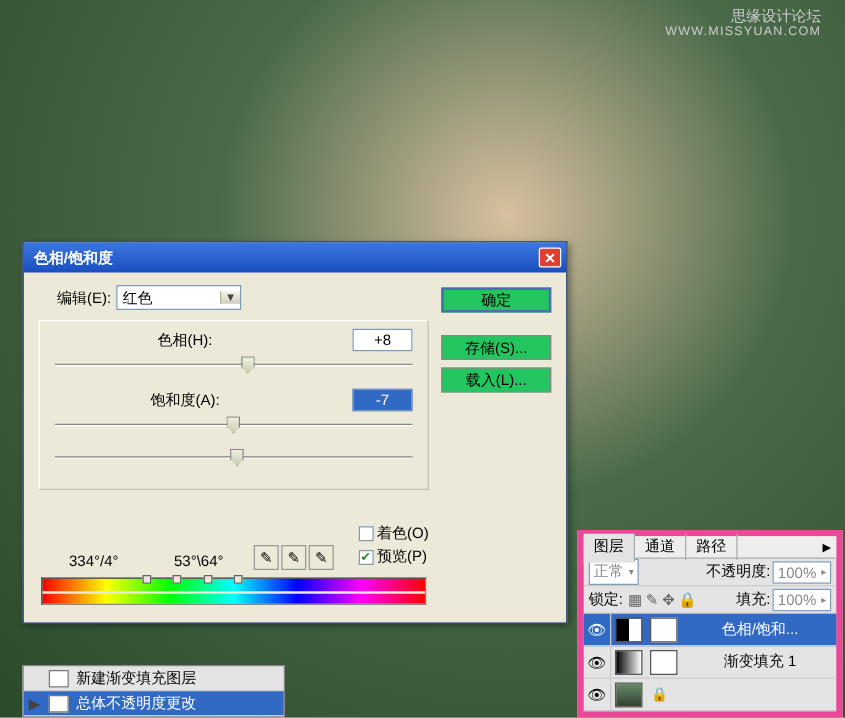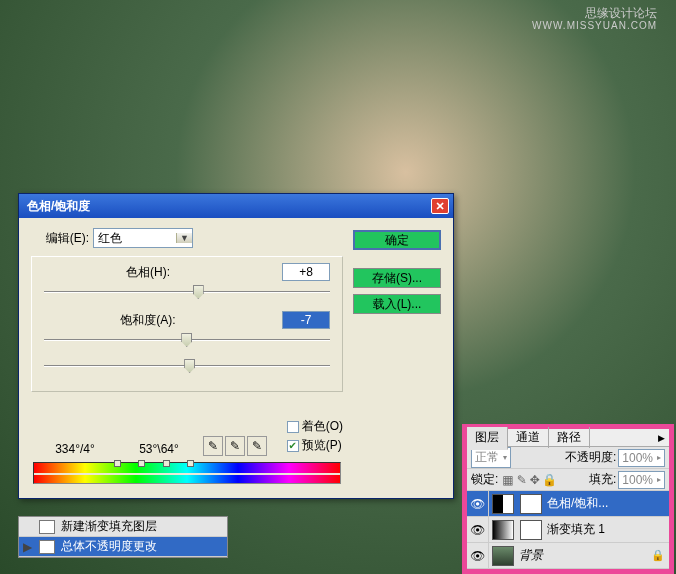--- a/index.html
+++ b/index.html
@@ -41,21 +41,21 @@
 .eyedrops { display: flex; gap: 2px; margin-left: 4px; }
 .eyedrop { width: 20px; height: 20px; border: 1px solid #999; display: flex; align-items: center; justify-content: center; background: #ece9d8; font-size: 12px; }
 .checks { margin-left: auto; }
 .checks label { display: flex; align-items: center; gap: 3px; margin-bottom: 2px; }
 .ck { width: 12px; height: 12px; border: 1px solid #7f9db9; background: #fff; display: inline-flex; align-items: center; justify-content: center; font-size: 10px; color: #2a8a2a; }
 
 .spectrum { height: 22px; margin: 4px 2px 2px; position: relative; border: 1px inset #888; background: linear-gradient(to right, red, yellow, lime, cyan, blue, magenta, red); }
 .spectrum::after { content: ""; position: absolute; top: 50%; left: 0; right: 0; height: 2px; background: #ece9d8; }
 .spec-marker { position: absolute; top: -3px; width: 7px; height: 7px; background: #ece9d8; border: 1px solid #666; }
 
-.history { position: absolute; left: 18px; bottom: 16px; width: 210px; background: #e4e4e4; border: 1px solid #888; }
+.history { position: absolute; left: 18px; bottom: 0; width: 210px; background: #e4e4e4; border: 1px solid #888; }
 .hist-item { display: flex; align-items: center; height: 20px; padding: 0 4px; gap: 6px; border-bottom: 1px solid #ccc; }
 .hist-item.sel { background: #316ac5; color: #fff; }
 .hist-icon { width: 16px; height: 14px; border: 1px solid #777; background: #fff; display: inline-block; }
 .hist-arrow { width: 10px; color: #444; }
 
 .layers { position: absolute; right: 2px; bottom: 0; width: 212px; background: #e4e4e4; border: 5px solid #ec4899; }
 .layers-top { display: flex; align-items: center; height: 18px; border-bottom: 1px solid #aaa; background: #eee; }
 .tab { padding: 2px 8px; border-right: 1px solid #aaa; }
 .tab.active { background: #e4e4e4; font-weight: normal; border-bottom: 2px solid #e4e4e4; position: relative; top: 1px; }
 .panel-arrow { margin-left: auto; padding: 0 4px; font-size: 9px; }
@@ -64,21 +64,21 @@
 .mini-combo { border: 1px solid #7f9db9; background: #ffffff; padding: 1px 3px; display: inline-flex; align-items: center; gap: 4px; color: #888; }
 .mini-arrow { font-size: 8px; }
 .lock-icons { display: flex; gap: 3px; color: #666; font-size: 11px; }
 .layer { display: flex; align-items: center; height: 26px; border-bottom: 1px solid #ccc; }
 .layer.sel { background: #316ac5; color: #fff; }
 .eye-col { width: 22px; display: flex; justify-content: center; border-right: 1px solid #ccc; height: 100%; align-items: center; }
 .thumb-sm { width: 22px; height: 20px; border: 1px solid #555; margin: 0 3px; background: #fff; }
 .thumb-bw { background: linear-gradient(to right, #000 50%, #fff 50%); }
 .thumb-grad { background: linear-gradient(to right, #000, #fff); }
 .thumb-img { background: linear-gradient(#6a8a6a,#304030); }
-.layer-name { flex: 1; padding-left: 2px; white-space: nowrap; overflow: hidden; }
+.layer-name { flex: 1; padding-left: 2px; white-space: nowrap; overflow: hidden; text-align: center; }
 .lock-sym { padding: 0 4px; font-size: 11px; }
 </style>
 </head>
 <body>
 
 <div class="canvas"></div>
 <div class="watermark">
   <div>思缘设计论坛</div>
   <div class="url">WWW.MISSYUAN.COM</div>
 </div>
@@ -214,16 +214,15 @@
   </div>
   <div class="layer">
     <div class="eye-col">👁</div>
     <div class="thumb-sm thumb-grad"></div>
     <div class="thumb-sm"></div>
     <span class="layer-name">渐变填充 1</span>
   </div>
   <div class="layer">
     <div class="eye-col">👁</div>
     <div class="thumb-sm thumb-img"></div>
-    <span class="layer-name" style="font-style:italic">背景</span>
     <span class="lock-sym">🔒</span>
   </div>
 </div>
 
 </body></html>

